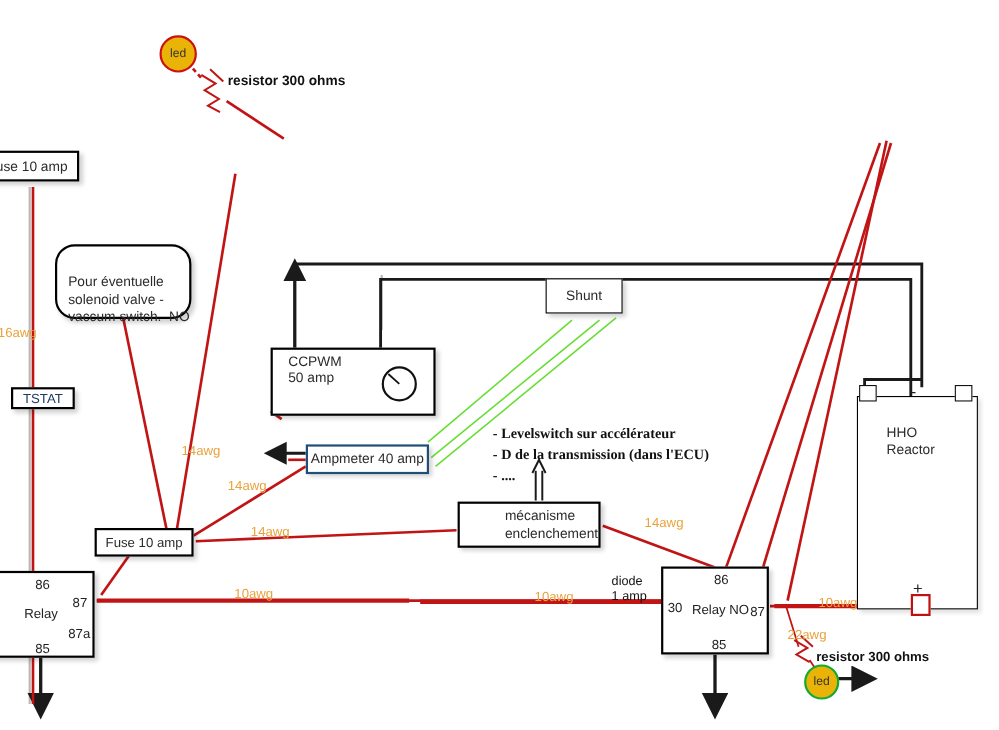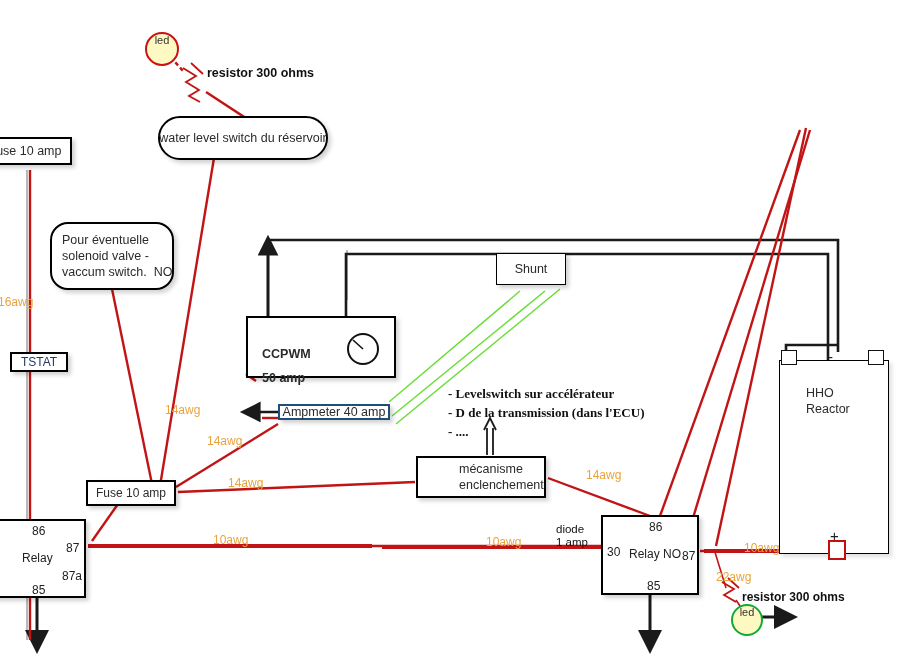--- a/index.html
+++ b/index.html
@@ -21,22 +21,22 @@
   .lbl.serif{font-family:"Liberation Serif",serif;font-weight:bold;color:#111;}
   .awg{position:absolute;color:#E8A33D;font-family:"Liberation Sans",sans-serif;font-size:12px;white-space:nowrap;}
   .pin{position:absolute;color:#222;font-family:"Liberation Sans",sans-serif;font-size:12px;}
 
   .boxtext{position:absolute;left:0;top:0;width:100%;height:100%;display:flex;
            align-items:center;justify-content:center;font-size:12.5px;color:#2b2b2b;
            white-space:pre;line-height:15px;}
   .boxtext.left{justify-content:flex-start;padding-left:9px;margin-left:32px;}
   .boxtext.topleft{align-items:flex-start;justify-content:flex-start;padding:7px 0 0 10px;}
 
-  .ledcirc{position:absolute;border-radius:50%;display:flex;align-items:flex-start;
-           justify-content:center;font-size:11px;color:#333;background:#fef9c3;}
+  .ledcirc{position:absolute;border-radius:50%;display:flex;align-items:center;
+           justify-content:center;font-size:11px;color:#333;background:#eab308;}
   .ledcirc.red{border:2.5px solid #CC1111;}
   .ledcirc.green{border:2.5px solid #11AA33;}
 
   .term{position:absolute;background:#fff;box-sizing:border-box;}
   .term.blk{border:1.6px solid #111;}
   .term.red{border:2px solid #C01010;}
   .sym{position:absolute;font-size:15px;color:#222;font-family:"Liberation Sans",sans-serif;}
 </style>
 </head>
 <body>
@@ -149,49 +149,46 @@
     </g>
 
     <rect x="27" y="357" width="5" height="5" fill="#C11414"></rect>
   </svg>
 
   <div class="ledcirc red" style="left:145px;top:32px;width:30px;height:30px;">
     <span>led</span>
   </div>
   <div class="lbl sans" style="left:207px;top:66px;font-size:12.5px;font-weight:bold;color:#111;">resistor 300 ohms</div>
 
-  <div class="node roundbox" style="left:158px;top:116px;width:170px;height:44px;">
-    <div class="boxtext">water level switch du réservoir</div>
-  </div>
 
 
   <div class="node roundbox" style="left:50px;top:222px;width:124px;height:68px;border-radius:18px;">
-    <div class="boxtext topleft" style="line-height:16px;padding-top:8px;">Pour éventuelle
+    <div class="boxtext topleft" style="line-height:16px;padding-top:24px;">Pour éventuelle
 solenoid valve -
 vaccum switch.  NO</div>
   </div>
 
   <div class="node rectbox" style="left:-22px;top:137px;width:94px;height:28px;">
     <div class="boxtext">Fuse 10 amp</div>
   </div>
 
   <div class="node rectbox" style="left:10px;top:352px;width:58px;height:20px;">
     <div class="boxtext" style="font-size:12px;color:#1f3864;">TSTAT</div>
   </div>
 
   <div class="node rectbox" style="left:246px;top:316px;width:150px;height:62px;">
-    <div class="boxtext topleft" style="padding-top:24px;padding-left:14px;line-height:24px;font-weight:bold;">CCPWM
+    <div class="boxtext topleft" style="padding-top:4px;padding-left:14px;line-height:14px;">CCPWM
 50 amp</div>
     <svg width="40" height="40" style="position:absolute;right:10px;top:11px;">
       <circle cx="19" cy="20" r="15" fill="#fff" stroke="#111" stroke-width="2"></circle>
       <path d="M19,20 L9,11" stroke="#111" stroke-width="1.6"></path>
     </svg>
   </div>
 
-  <div class="node rectbox blue" style="left:278px;top:404px;width:112px;height:16px;">
+  <div class="node rectbox blue" style="left:278px;top:404px;width:112px;height:27px;">
     <div class="boxtext">Ampmeter 40 amp</div>
   </div>
 
   <div class="node rectbox thin" style="left:496px;top:253px;width:70px;height:32px;">
     <div class="boxtext">Shunt</div>
   </div>
 
   <div class="lbl serif" style="left:448px;top:384px;font-size:13px;line-height:19px;">- Levelswitch sur accélérateur
 - D de la transmission (dans l'ECU)
 - ....</div>

